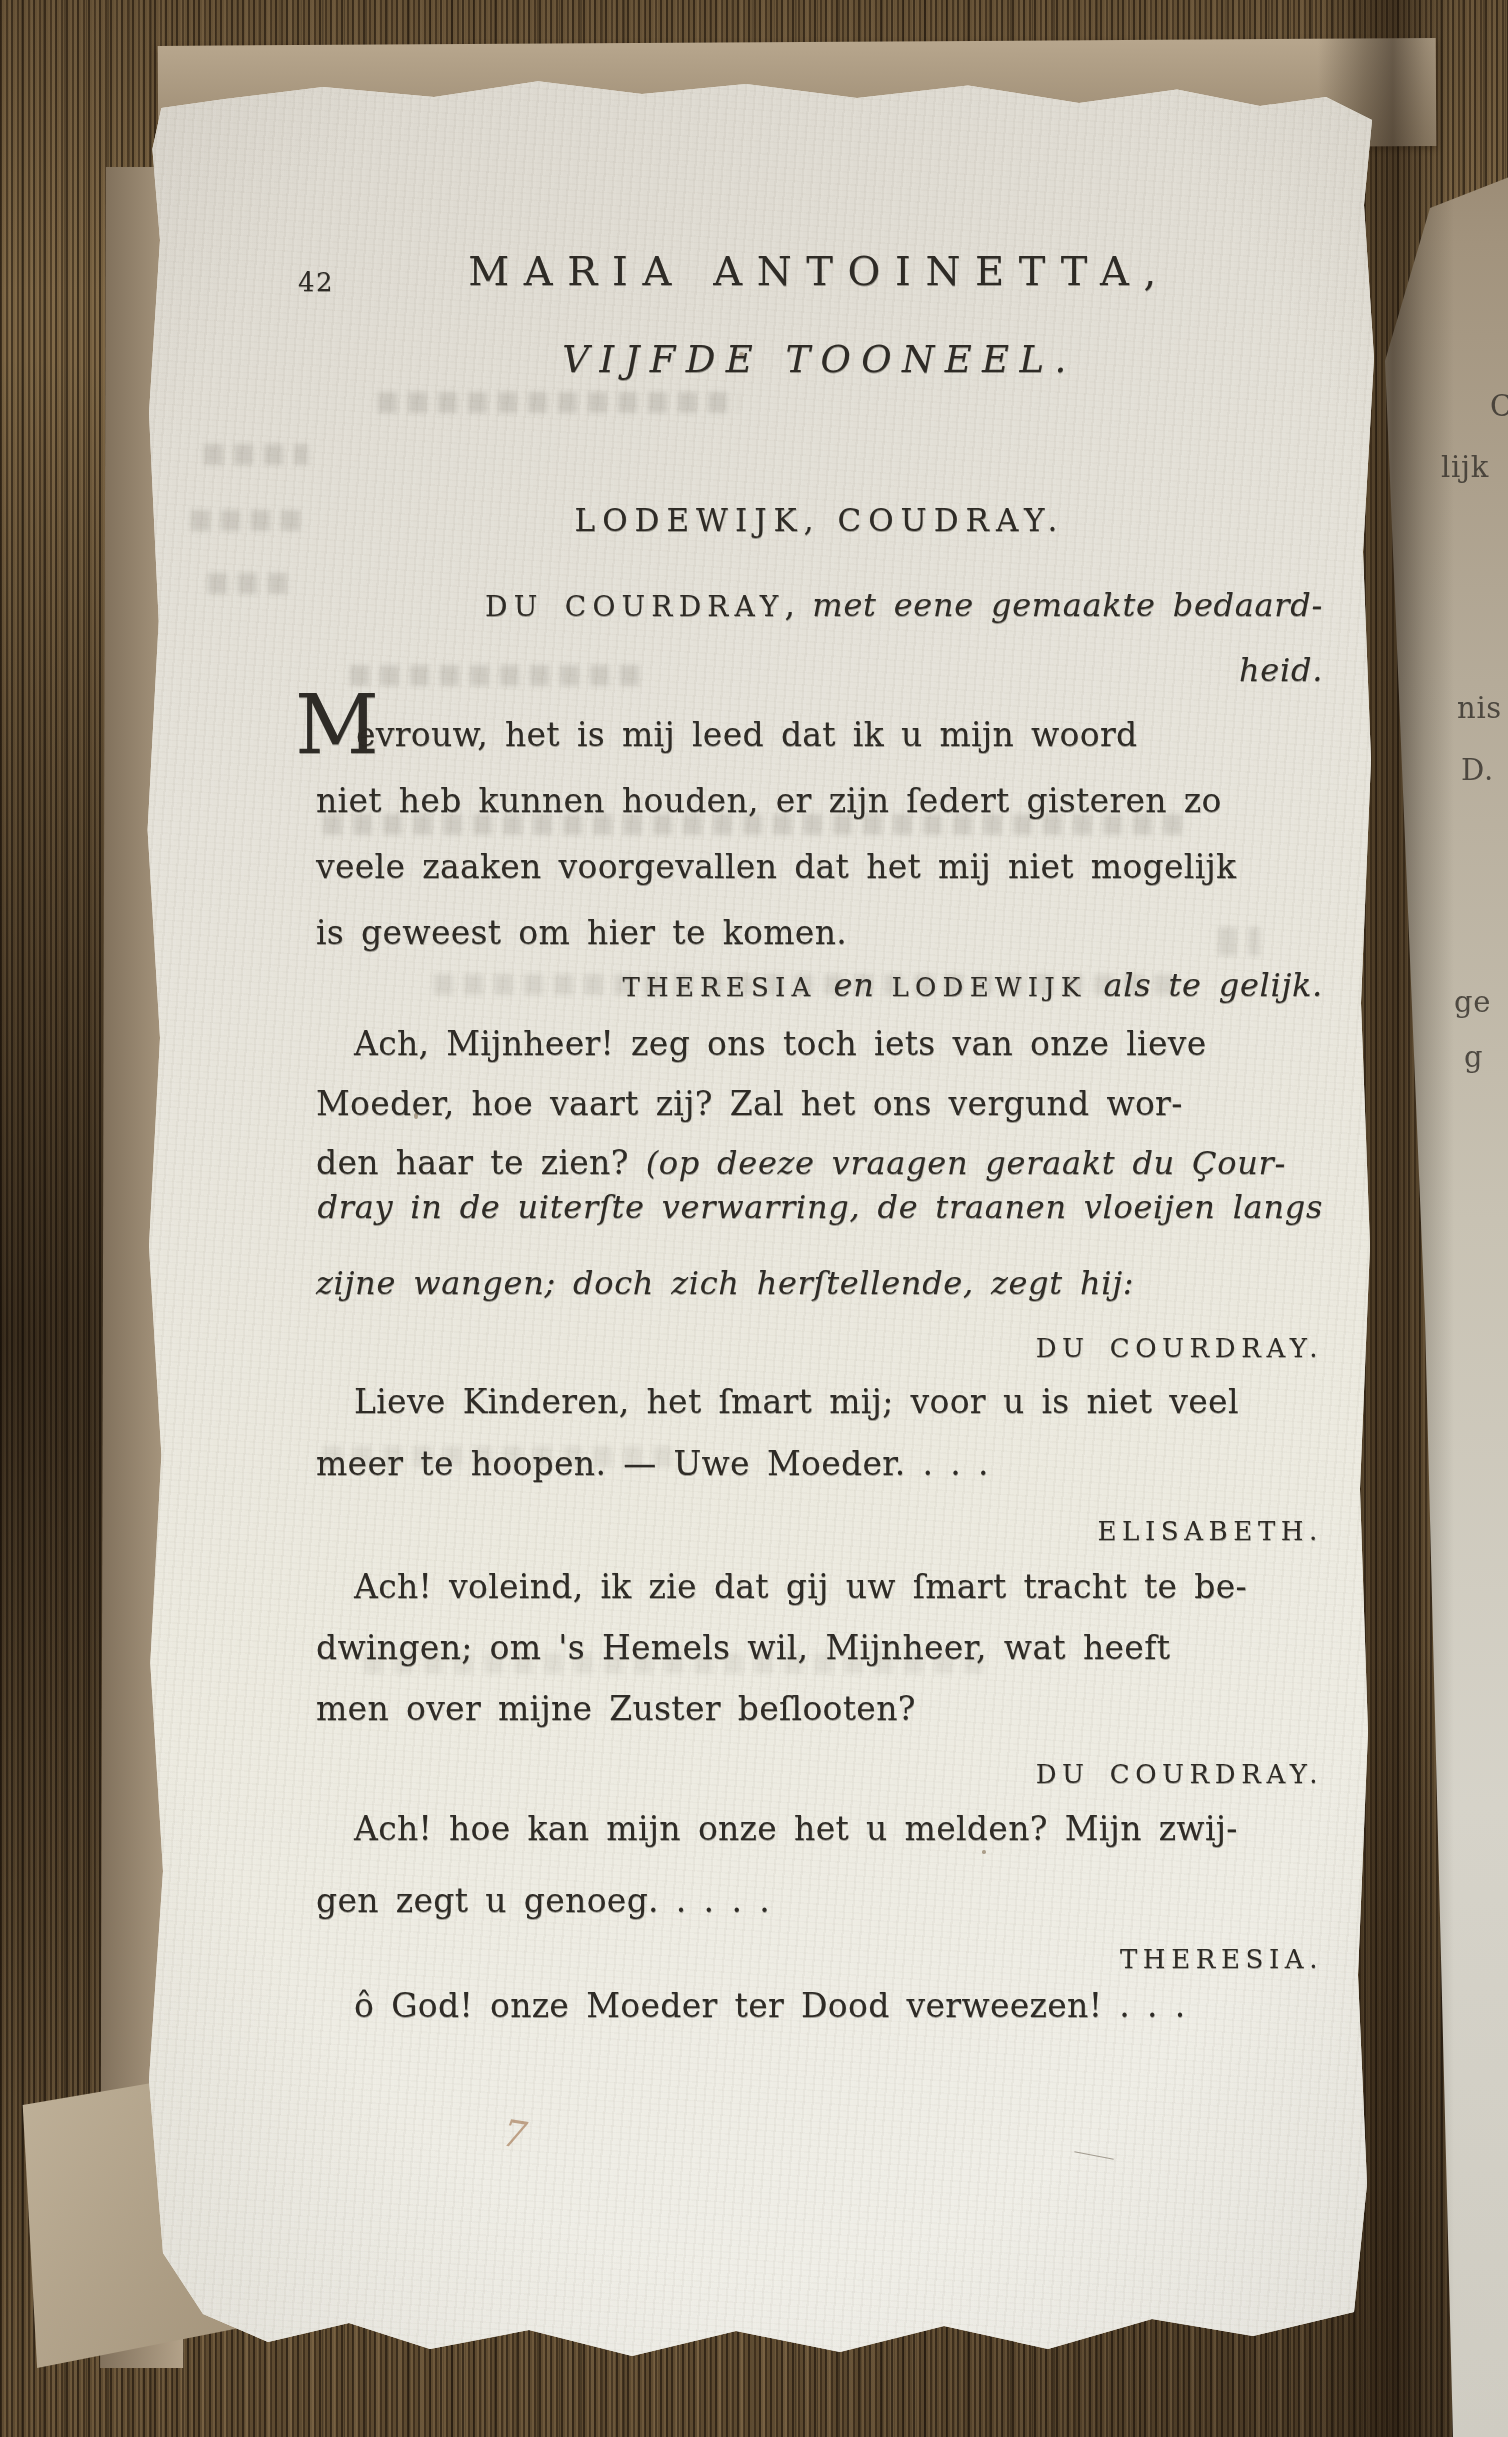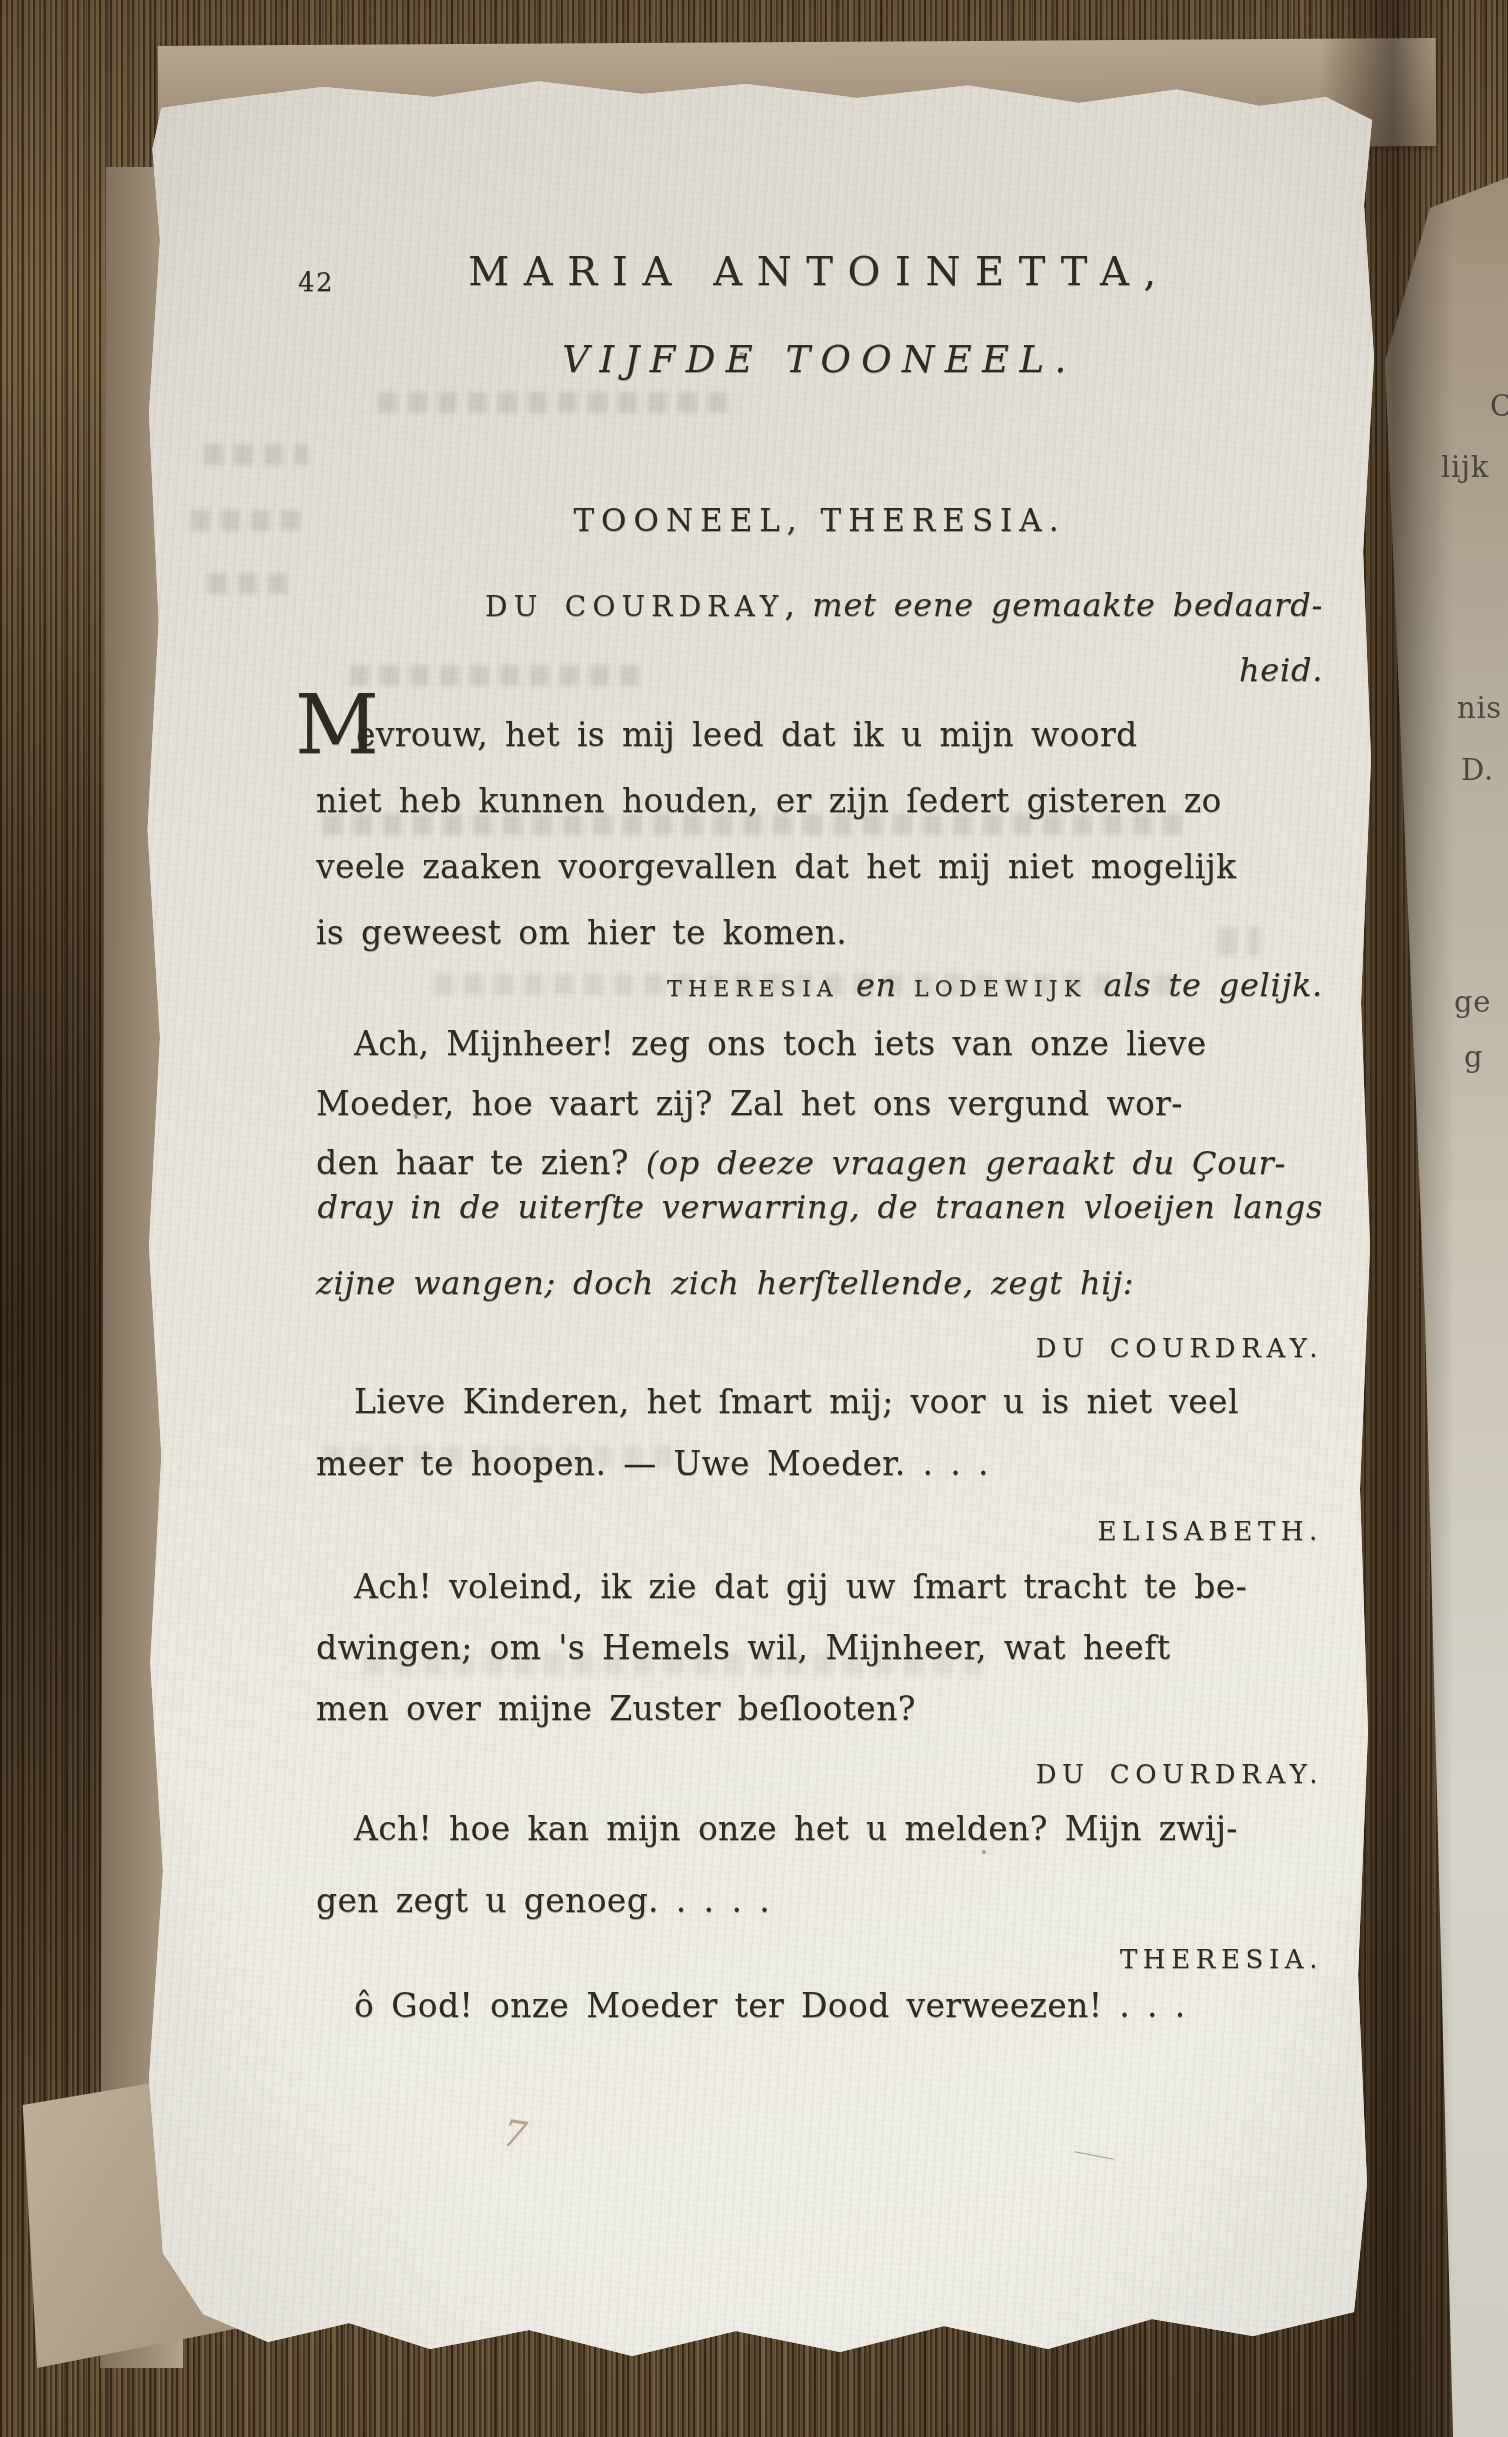--- a/index.html
+++ b/index.html
@@ -63,21 +63,21 @@
   #runtitle{position:absolute;top:182px;width:100%;text-align:center;font-size:40px;letter-spacing:14.6px;white-space:nowrap;}
   #scenehead{position:absolute;top:272px;width:100%;text-align:center;font-style:italic;font-size:37px;letter-spacing:10.4px;white-space:nowrap;}
   .dram{position:absolute;width:100%;text-align:center;font-size:31px;letter-spacing:7px;white-space:nowrap;}
   #dram1{top:373px;} #dram2{top:436px;}
 
   .blk{position:absolute;left:0;width:100%;}
   .ln{position:absolute;left:0;width:100%;white-space:nowrap;font-size:33px;word-spacing:6.2px;letter-spacing:0.3px;}
   .ctr{text-align:right;}
   .s-r{} 
   .s-i{font-style:italic;font-size:32px;letter-spacing:0.7px;}
-  .s-caps{font-size:22px;letter-spacing:6.2px;}
+  .s-caps{font-size:26px;letter-spacing:6.2px;}
   .dir .s-caps{font-size:28px;}
   .spk .s-caps{font-size:26px;letter-spacing:5.6px;}
   .dropcap{position:absolute;left:-21px;top:-31px;font-size:82px;line-height:1;}
   #catchword{position:absolute;left:1054px;top:1984px;font-size:28px;letter-spacing:3.5px;}
   #hand7{position:absolute;left:361px;top:2047px;font-size:37px;font-style:italic;
     color:rgba(152,100,58,.55);transform:rotate(9deg);}
   #scratch{position:absolute;left:932px;top:2089px;width:40px;height:1.4px;
     background:rgba(100,90,75,.55);transform:rotate(11deg);}
   #speck{position:absolute;left:1353px;top:1358px;width:6.2px;height:7.6px;border-radius:50%;background:#241b10;}
   .dust{position:absolute;border-radius:50%;background:rgba(110,85,55,.5);}
@@ -119,21 +119,21 @@
     <div class="ghost" style="left:222px;top:1587px;width:625px;opacity:.2;"></div>
 
     <div class="dust" style="left:597px;top:286px;width:4.9px;height:4.9px;"></div>
     <div class="dust" style="left:272px;top:1047px;width:4.2px;height:6.2px;"></div>
     <div class="dust" style="left:840px;top:1784px;width:3.5px;height:3.5px;"></div>
 
     <div id="text-col" class="ink">
       <span id="pagenum">42</span>
       <div id="runtitle">MARIA ANTOINETTA,</div>
       <div id="scenehead">VIJFDE TOONEEL.</div>
-      <div class="dram" id="dram2">TOONEEL, THERESIA.</div>
+      <div class="dram" id="dram2">LODEWIJK, COUDRAY.</div>
 
       <div class="blk dir" style="top: 519px;">
           <div class="ln ctr" style="top: 0px;"><span class="s-caps">DU COURDRAY</span><span class="s-r">, </span><span class="s-i">met eene gemaakte bedaard-</span></div>
           <div class="ln ctr" style="top: 65px;"><span class="s-i">heid.</span></div>
         </div>
         <div class="blk par" style="top: 649px;">
           <span class="dropcap">M</span>
           <div class="ln" style="top: 0px; padding-left: 40px;"><span class="s-r">evrouw, het is mij leed dat ik u mijn woord</span></div>
           <div class="ln" style="top: 66px;"><span class="s-r">niet heb kunnen houden, er zijn ſedert gisteren zo</span></div>
           <div class="ln" style="top: 132px;"><span class="s-r">veele zaaken voorgevallen dat het mij niet mogelijk</span></div>

